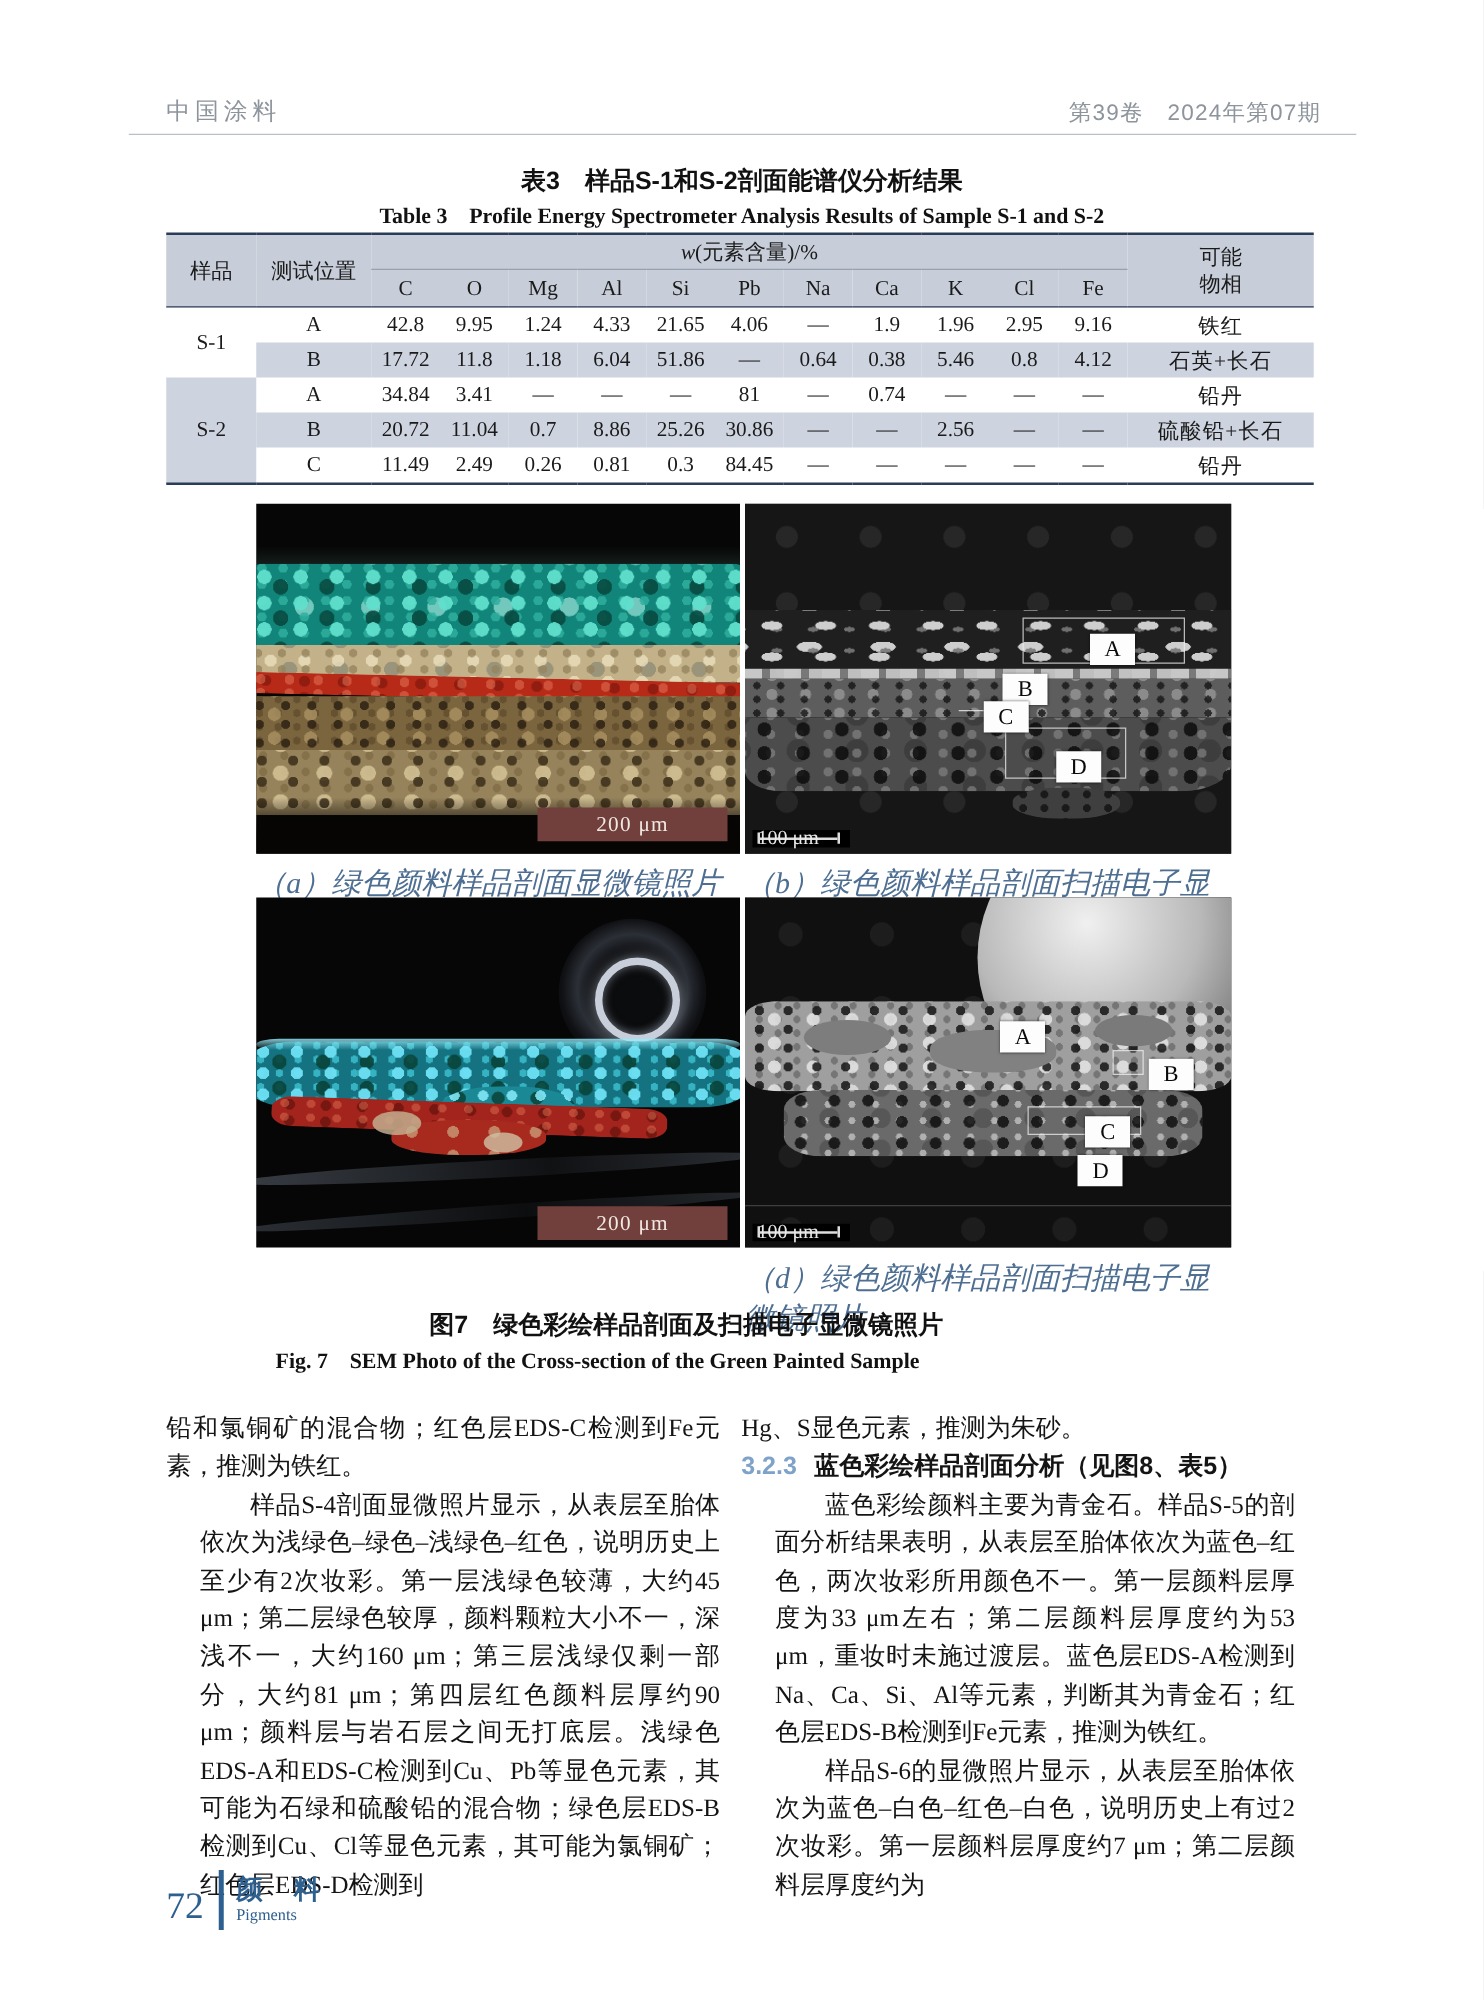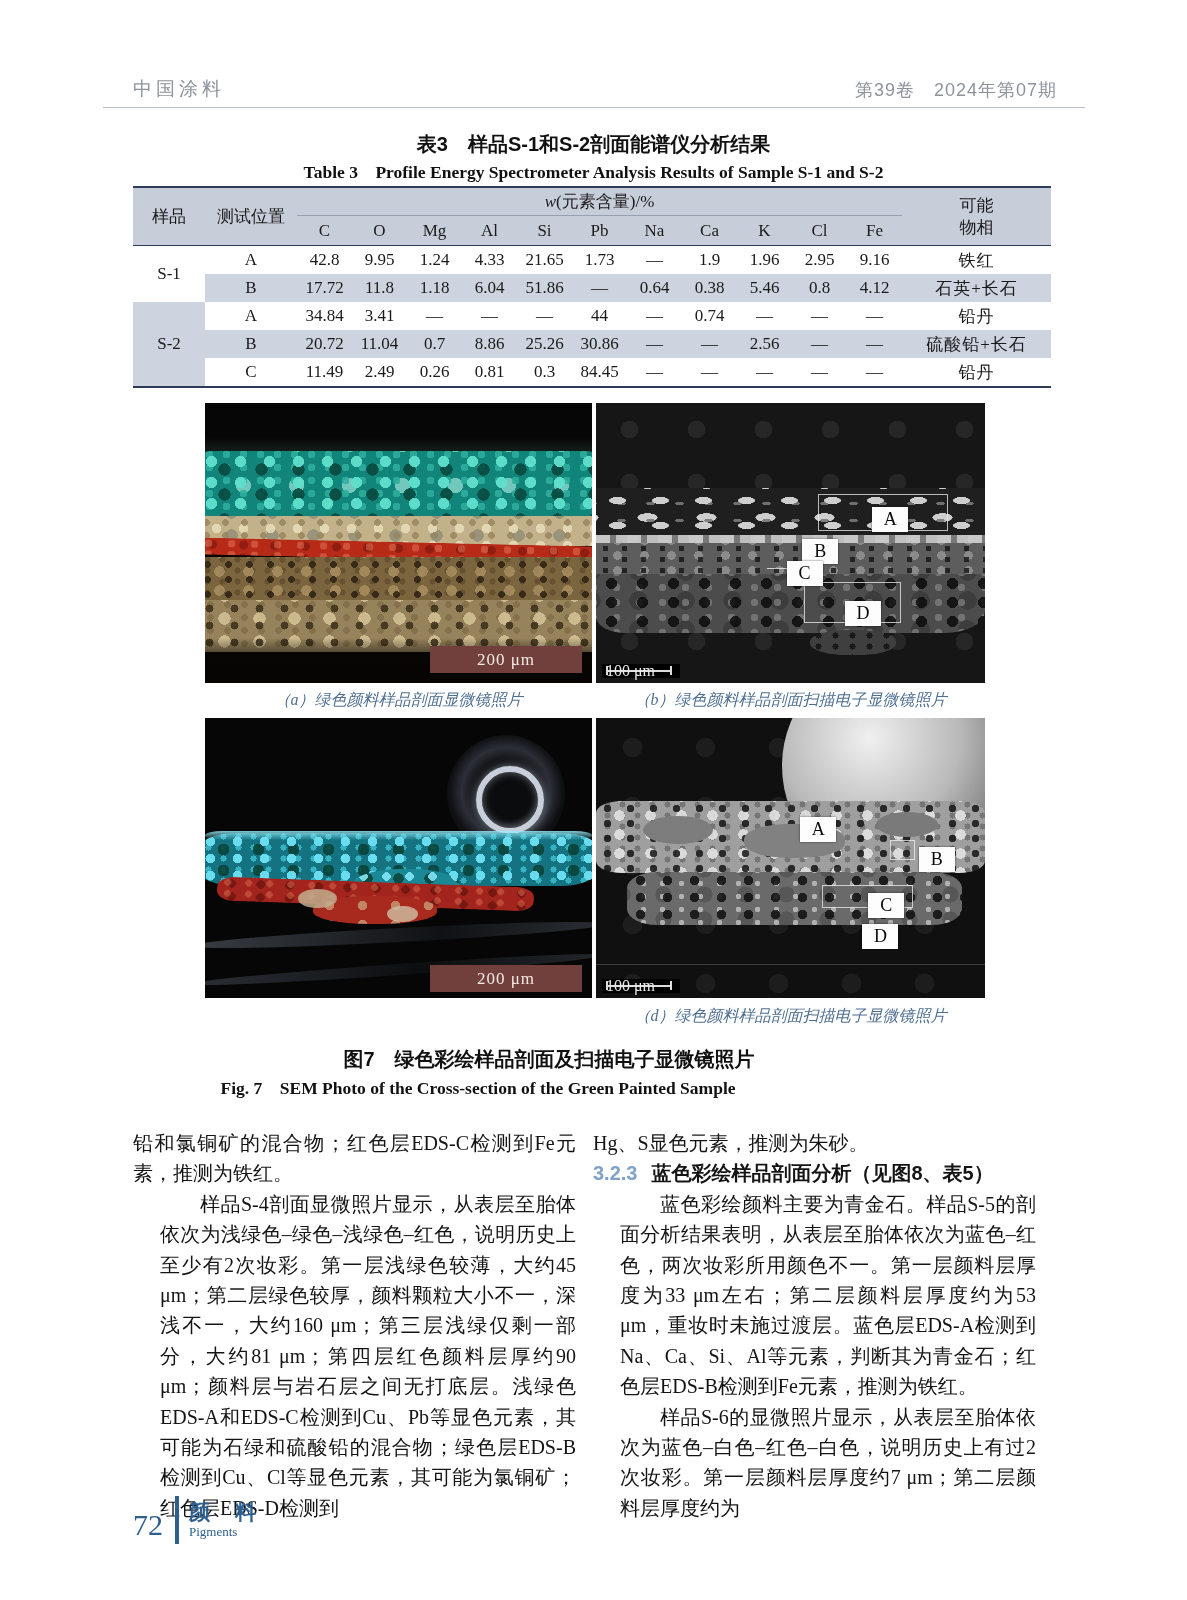--- a/index.html
+++ b/index.html
@@ -30,21 +30,21 @@
   table.eds td{height:28px;text-align:center;padding:0;}
   table.eds tr.shade td{background:#cdd4df;}
   table.eds tr td.sample-cell{background:#ffffff;}
   table.eds tr td.sample-cell.shaded{background:#cdd4df;}
   table.eds .phase-cell{letter-spacing:1px;}
   .phase-head div{line-height:22px;}
 
   
   .panel{position:absolute;overflow:hidden;background:#060606;}
   .panel *{position:absolute;}
-  .cap{position:absolute;text-align:center;font-size:16px;color:#4e6f92;font-style:italic;
+  .cap{position:absolute;text-align:left;font-size:24px;color:#4e6f92;font-style:italic;
        font-family:"Liberation Serif","DejaVu Serif",serif;}
   .fig-title-cn{position:absolute;left:0;top:1046px;width:1098px;text-align:center;font-size:20px;font-weight:bold;
                 font-family:"Liberation Sans","DejaVu Sans",sans-serif;color:#111;}
   .fig-title-en{position:absolute;left:0;top:1076px;width:956px;text-align:center;font-size:17.5px;font-weight:bold;color:#111;}
 
   .scalebox{width:152px;height:27px;background:#72403c;color:#f3e9e4;font-size:17px;line-height:27px;
             text-align:center;letter-spacing:1px;}
   .semscale{left:6px;bottom:5px;background:#000;color:#e8e8e8;font-size:16px;padding:2px 8px 3px 4px;
             display:flex;align-items:center;gap:8px;}
   .semscale .bar{display:inline-block;position:static;width:62px;height:9px;border-left:2px solid #ddd;border-right:2px solid #ddd;
@@ -235,21 +235,21 @@
     </thead>
     <tbody>
       <tr>
         <td rowspan="2" class="sample-cell">S-1</td>
         <td>A</td>
         <td>42.8</td>
         <td>9.95</td>
         <td>1.24</td>
         <td>4.33</td>
         <td>21.65</td>
-        <td>1.73</td>
+        <td>4.06</td>
         <td>—</td>
         <td>1.9</td>
         <td>1.96</td>
         <td>2.95</td>
         <td>9.16</td>
         <td class="phase-cell">铁红</td>
       </tr>
       <tr class="shade">
         <td>B</td>
         <td>17.72</td>
@@ -266,21 +266,21 @@
         <td class="phase-cell">石英+长石</td>
       </tr>
       <tr>
         <td rowspan="3" class="sample-cell shaded">S-2</td>
         <td>A</td>
         <td>34.84</td>
         <td>3.41</td>
         <td>—</td>
         <td>—</td>
         <td>—</td>
-        <td>44</td>
+        <td>81</td>
         <td>—</td>
         <td>0.74</td>
         <td>—</td>
         <td>—</td>
         <td>—</td>
         <td class="phase-cell">铅丹</td>
       </tr>
       <tr class="shade">
         <td>B</td>
         <td>20.72</td>

